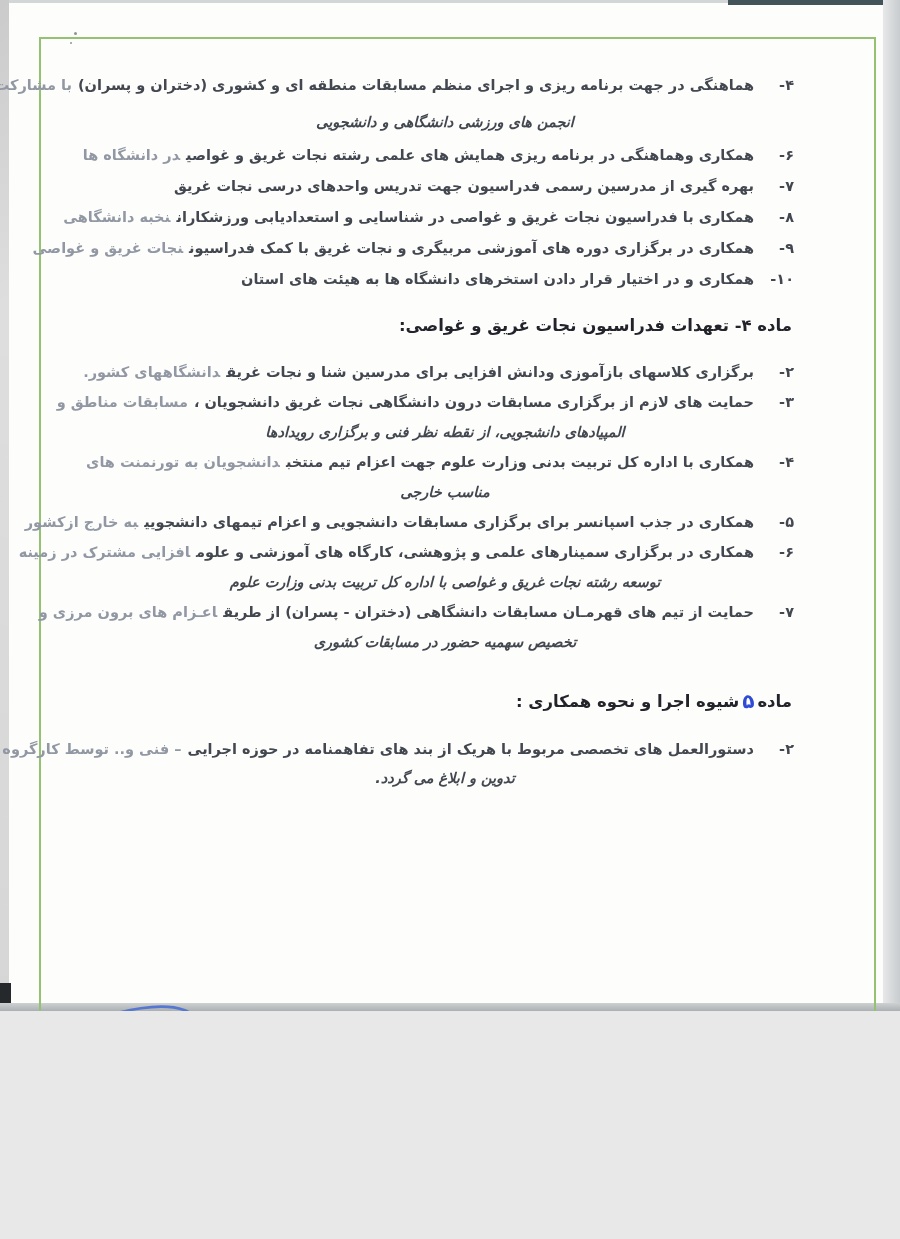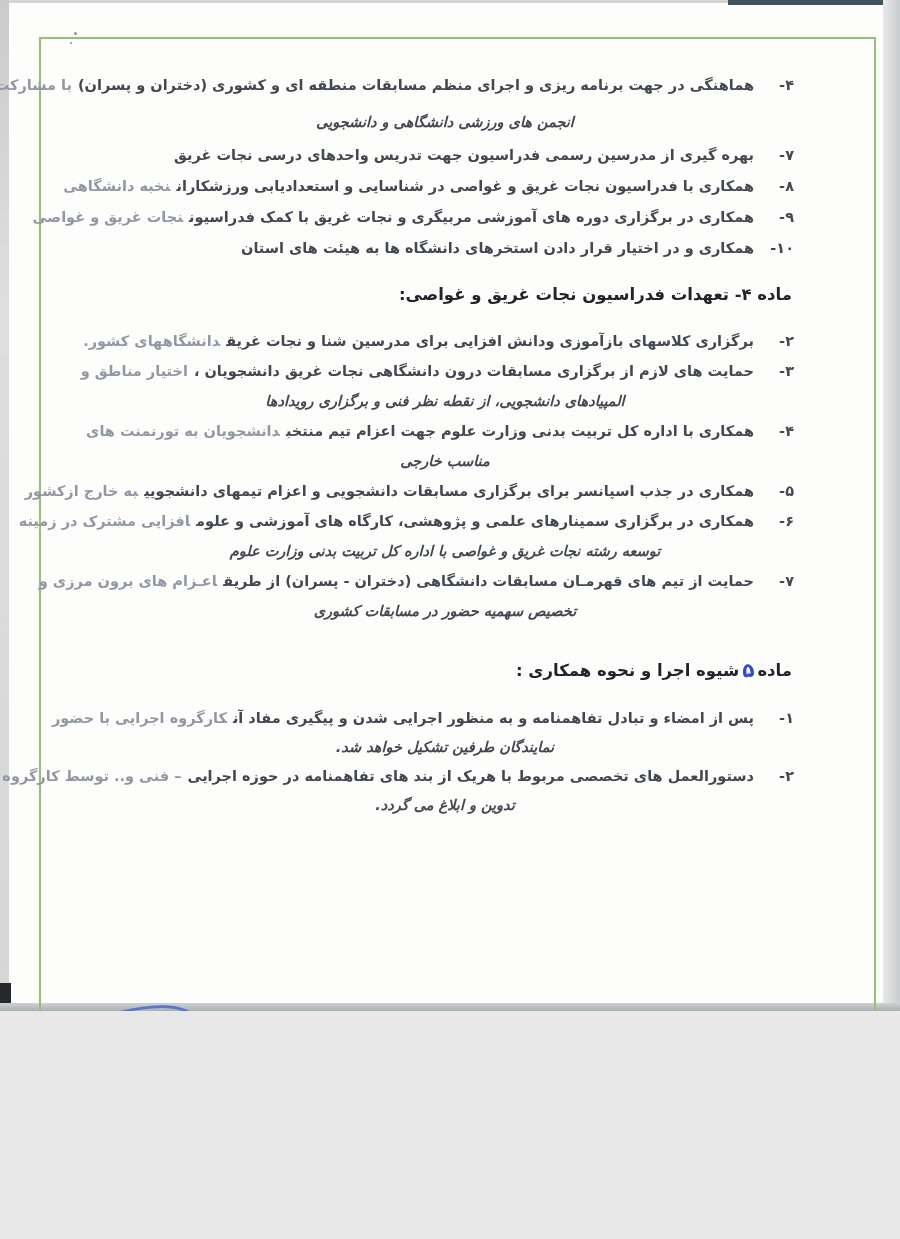--- a/index.html
+++ b/index.html
@@ -70,41 +70,44 @@
   <div class="green-border"></div>
 
   <div class="content" dir="rtl">
 
     <div class="list list1" id="list-continued">
         <div class="item">
           <div class="line l1"><span class="num">۴-</span><span class="txt">هماهنگی در جهت برنامه ریزی و اجرای منظم مسابقات منطقه ای و کشوری (دختران و پسران)</span><span class="fadetxt">با مشارکت</span></div>
           <div class="line l2"><span class="txt">انجمن های ورزشی دانشگاهی و دانشجویی</span></div>
         </div>
         <div class="item">
+          <div class="line l1"><span class="num">۶-</span><span class="txt">همکاری وهماهنگی در برنامه ریزی همایش های علمی رشته نجات غریق و غواصی</span><span class="fadetxt">در دانشگاه ها</span></div>
+        </div>
+        <div class="item">
           <div class="line l1"><span class="num">۷-</span><span class="txt">بهره گیری از مدرسین رسمی فدراسیون جهت تدریس واحدهای درسی نجات غریق</span></div>
         </div>
         <div class="item">
           <div class="line l1"><span class="num">۸-</span><span class="txt">همکاری با فدراسیون نجات غریق و غواصی در شناسایی و استعدادیابی ورزشکاران</span><span class="fadetxt">نخبه دانشگاهی</span></div>
         </div>
         <div class="item">
           <div class="line l1"><span class="num">۹-</span><span class="txt">همکاری در برگزاری دوره های آموزشی مربیگری و  نجات غریق با کمک فدراسیون</span><span class="fadetxt">نجات غریق و غواصی</span></div>
         </div>
         <div class="item">
           <div class="line l1"><span class="num">۱۰-</span><span class="txt">همکاری و در اختیار قرار دادن استخرهای دانشگاه ها به هیئت های استان</span></div>
         </div>
       </div>
 
     <div class="h1">ماده ۴- تعهدات فدراسیون نجات غریق و غواصی:</div>
 
     <div class="list list2" id="list-article4">
         <div class="item">
           <div class="line l1"><span class="num">۲-</span><span class="txt">برگزاری کلاسهای بازآموزی ودانش افزایی برای مدرسین شنا و نجات غریق</span><span class="fadetxt">دانشگاههای کشور.</span></div>
         </div>
         <div class="item">
-          <div class="line l1"><span class="num">۳-</span><span class="txt">حمایت های لازم از برگزاری مسابقات درون دانشگاهی نجات غریق دانشجویان ،</span><span class="fadetxt">اختیار مناطق و</span></div>
+          <div class="line l1"><span class="num">۳-</span><span class="txt">حمایت های لازم از برگزاری مسابقات درون دانشگاهی نجات غریق دانشجویان ،</span><span class="fadetxt">مسابقات مناطق و</span></div>
           <div class="line l2"><span class="txt">المپیادهای دانشجویی، از نقطه نظر فنی و برگزاری رویدادها</span></div>
         </div>
         <div class="item">
           <div class="line l1"><span class="num">۴-</span><span class="txt">همکاری با اداره کل تربیت بدنی وزارت علوم جهت اعزام تیم منتخب</span><span class="fadetxt">دانشجویان به تورنمنت های</span></div>
           <div class="line l2"><span class="txt">مناسب خارجی</span></div>
         </div>
         <div class="item">
           <div class="line l1"><span class="num">۵-</span><span class="txt">همکاری در جذب اسپانسر برای برگزاری مسابقات دانشجویی و اعزام تیمهای دانشجویی</span><span class="fadetxt">به خارج ازکشور</span></div>
         </div>
         <div class="item">
@@ -113,24 +116,20 @@
         </div>
         <div class="item">
           <div class="line l1"><span class="num">۷-</span><span class="txt">حمایت از تیم های قهرمـان مسابقات دانشگاهی (دختران - پسران) از طریق</span><span class="fadetxt">اعـزام های برون مرزی و</span></div>
           <div class="line l2"><span class="txt">تخصیص سهمیه حضور در مسابقات کشوری</span></div>
         </div>
       </div>
 
     <div class="h1 h2"><span>ماده</span><span class="blue-num">۵</span><span>شیوه اجرا و نحوه همکاری :</span></div>
 
     <div class="list list3" id="list-article5">
-        <div class="item">
-          <div class="line l1"><span class="num">۱-</span><span class="txt">پس از امضاء و تبادل تفاهمنامه و به منظور اجرایی شدن و پیگیری مفاد آن</span><span class="fadetxt">کارگروه اجرایی با حضور</span></div>
-          <div class="line l2"><span class="txt">نمایندگان طرفین تشکیل خواهد شد.</span></div>
-        </div>
         <div class="item">
           <div class="line l1"><span class="num">۲-</span><span class="txt">دستورالعمل های تخصصی مربوط با هریک از بند های تفاهمنامه در حوزه اجرایی</span><span class="fadetxt">– فنی و.. توسط کارگروه</span></div>
           <div class="line l2"><span class="txt">تدوین و ابلاغ می گردد.</span></div>
         </div>
       </div>
 
   </div>
 
   <div class="sig1">
     <svg width="130" height="95" viewBox="0 0 130 95">

